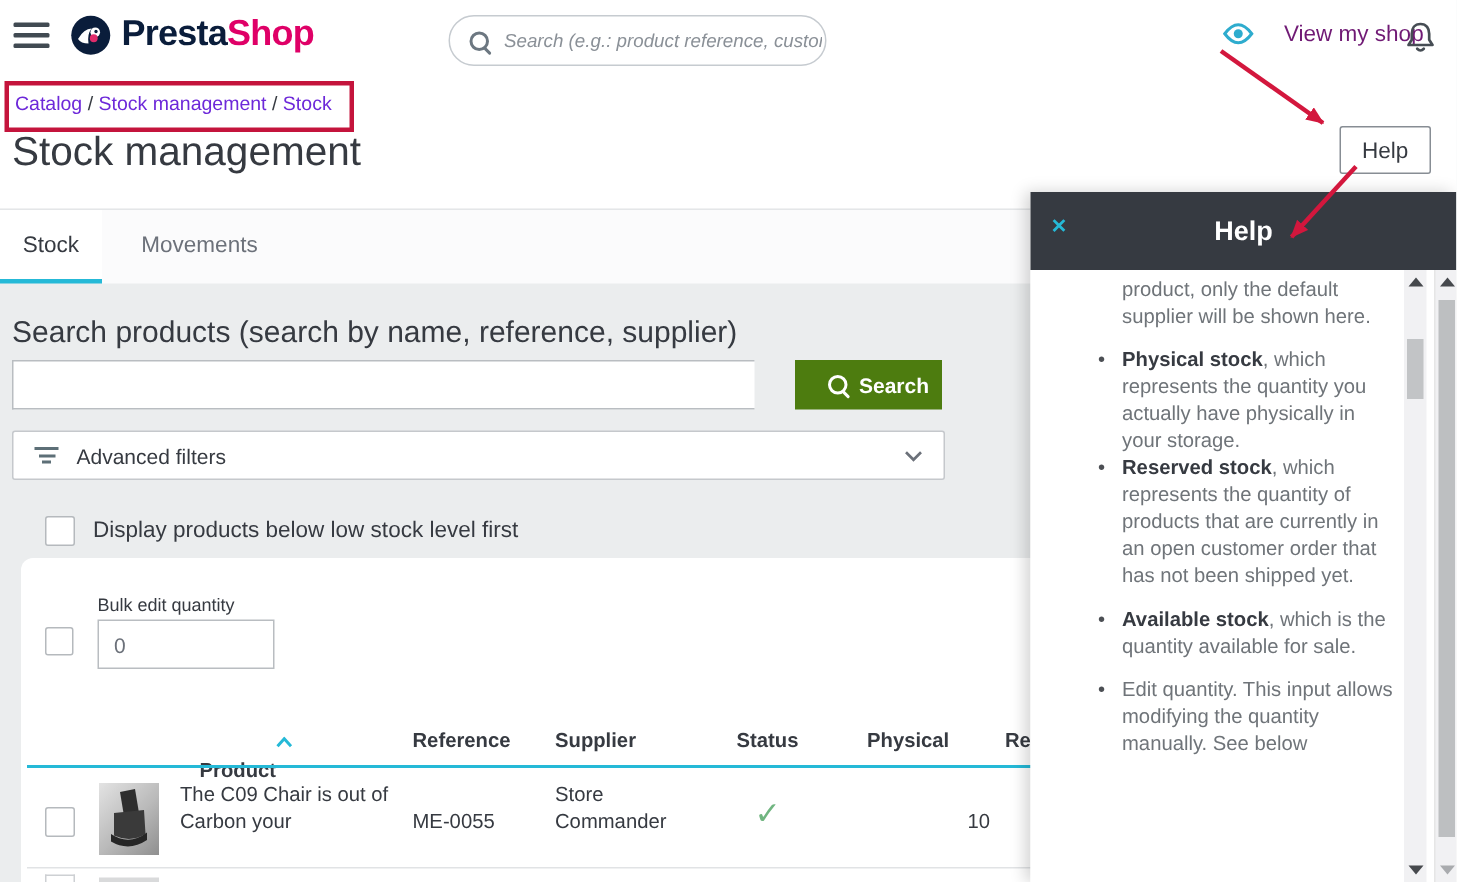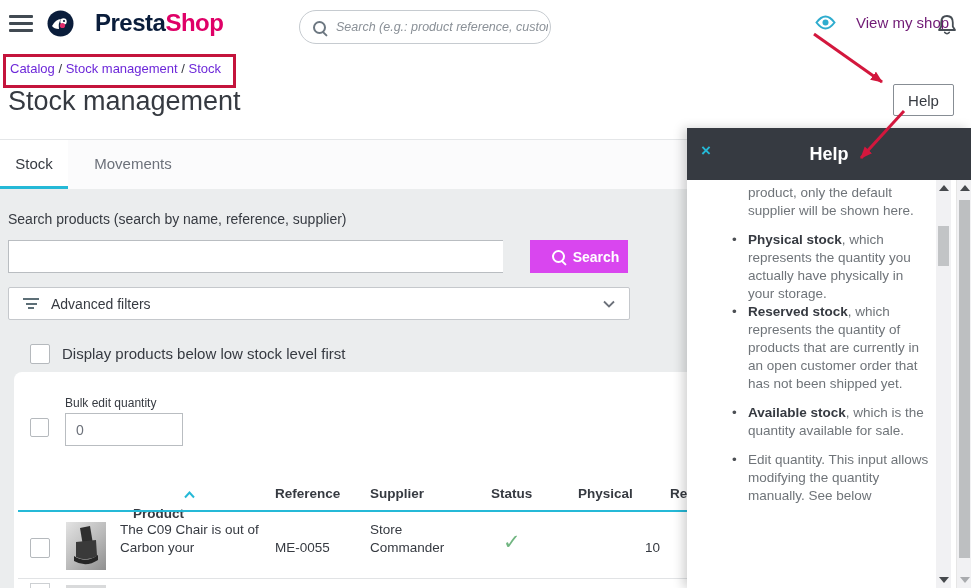--- a/index.html
+++ b/index.html
@@ -3,21 +3,21 @@
 <meta charset="utf-8">
 <style>
   html,body{margin:0;padding:0;background:#fff;}
   #stage{position:relative;width:971px;height:588px;overflow:hidden;
          font-family:"Liberation Sans","DejaVu Sans",sans-serif;color:#363a41;background:#fff;}
   
   .topbar{position:absolute;left:0;top:0;width:971px;height:50px;background:#fff;}
   .burger{position:absolute;left:9px;top:15px;width:24px;height:18px;cursor:pointer;}
   .burger span{display:block;height:3px;background:#414a52;margin-bottom:4px;border-radius:1px;}
   .logo{position:absolute;left:47px;top:9px;display:flex;align-items:center;}
-  .logo-text{font-size:24px;font-weight:bold;letter-spacing:-0.5px;margin-left:21px;}
+  .logo-text{font-size:24px;font-weight:bold;letter-spacing:-0.5px;margin-left:7px;}
   .lp{color:#0a1d3b;} .ls{color:#df0067;}
   .search-pill{position:absolute;left:299px;top:10px;width:250px;height:32px;border:1px solid #c6cbd0;
                border-radius:17px;display:flex;align-items:center;background:#fff;}
   .search-pill input{border:none;outline:none;flex:1;font-style:italic;font-size:12.5px;color:#5e646d;
                      background:transparent;font-family:inherit;}
   .search-pill input::placeholder{color:#8a9097;}
   .mag{width:9px;height:9px;border:2px solid #6c7781;border-radius:50%;position:relative;margin:0 8px 0 13px;flex:0 0 auto;}
   .mag::after{content:'';position:absolute;left:9px;top:8px;width:2px;height:6px;background:#6c7781;
               transform:rotate(-45deg);border-radius:1px;}
   .mag.white{border-color:#fff;} .mag.white::after{background:#fff;}
@@ -31,25 +31,25 @@
   .page-title{position:absolute;left:8px;top:86px;font-size:27px;font-weight:400;color:#363a41;}
   .help-btn{position:absolute;left:893px;top:84px;width:61px;height:32px;background:#fff;border:1px solid #878d94;
             border-radius:2px;font-size:15px;color:#363a41;display:flex;align-items:center;justify-content:center;cursor:pointer;}
   
   .tabrow{position:absolute;left:0;top:139px;width:971px;height:50px;background:#fbfbfc;border-top:1px solid #e4e6e8;}
   .tab{position:absolute;top:0;height:46px;display:flex;align-items:center;justify-content:center;font-size:15px;cursor:pointer;}
   .tab.active{left:0;width:68px;background:#fff;color:#363a41;border-bottom:4px solid #25b9d7;}
   .tab.inactive{left:78px;width:110px;color:#6c717a;}
   
   .graybody{position:absolute;left:0;top:189px;width:971px;height:399px;background:#ebedee;}
-  .search-label{position:absolute;left:8px;top:211px;font-size:14px;color:#363a41;}
+  .search-label{position:absolute;left:8px;top:211px;font-size:20px;color:#363a41;}
   .main-search{position:absolute;left:8px;top:240px;width:620px;height:33px;display:flex;}
   .main-search input{flex:1;border:1px solid #b9bdc1;border-right:none;outline:none;background:#fff;
                      font-size:14px;padding:0 8px;font-family:inherit;color:#363a41;}
-  .search-go{width:98px;background:#d946ef;color:#fff;border:none;font-size:14px;font-weight:bold;
+  .search-go{width:98px;background:#4d7c0f;color:#fff;border:none;font-size:14px;font-weight:bold;
              display:flex;align-items:center;justify-content:center;cursor:pointer;font-family:inherit;margin-left:27px;}
   .adv-filters{position:absolute;left:8px;top:287px;width:620px;height:31px;background:#fff;border:1px solid #c5c8cc;
                border-radius:2px;display:flex;align-items:center;cursor:pointer;}
   .filter-ico{margin:0 12px 0 14px;width:16px;}
   .filter-ico i{display:block;height:2px;background:#5d6f77;margin:2.5px auto;}
   .filter-ico i:nth-child(1){width:16px;} .filter-ico i:nth-child(2){width:11px;} .filter-ico i:nth-child(3){width:6px;}
   .adv-filters .lbl{font-size:14px;color:#363a41;flex:1;}
   .chev{margin-right:14px;}
   .cbx{background:#fff;border:1px solid #b5b9bd;border-radius:2px;cursor:pointer;}
   .lowstock-cbx{position:absolute;left:30px;top:344px;width:18px;height:18px;}

